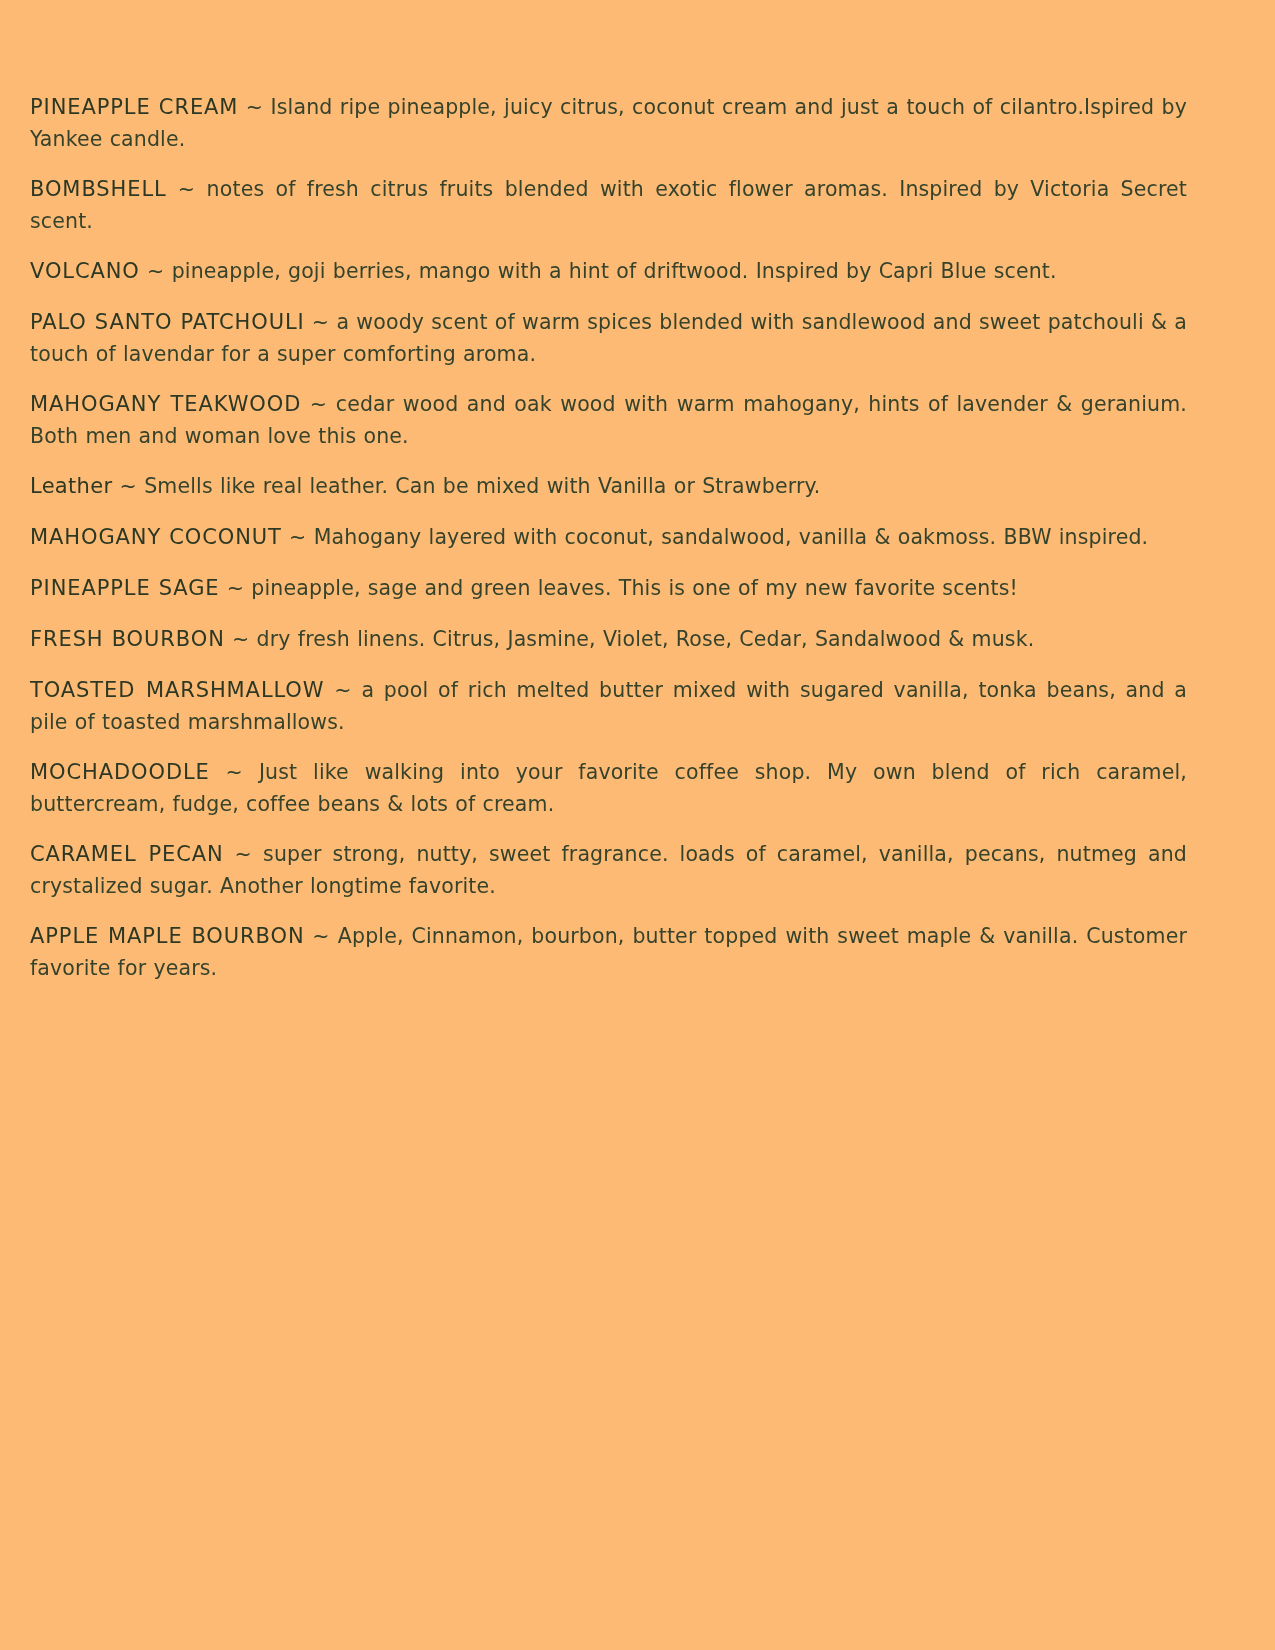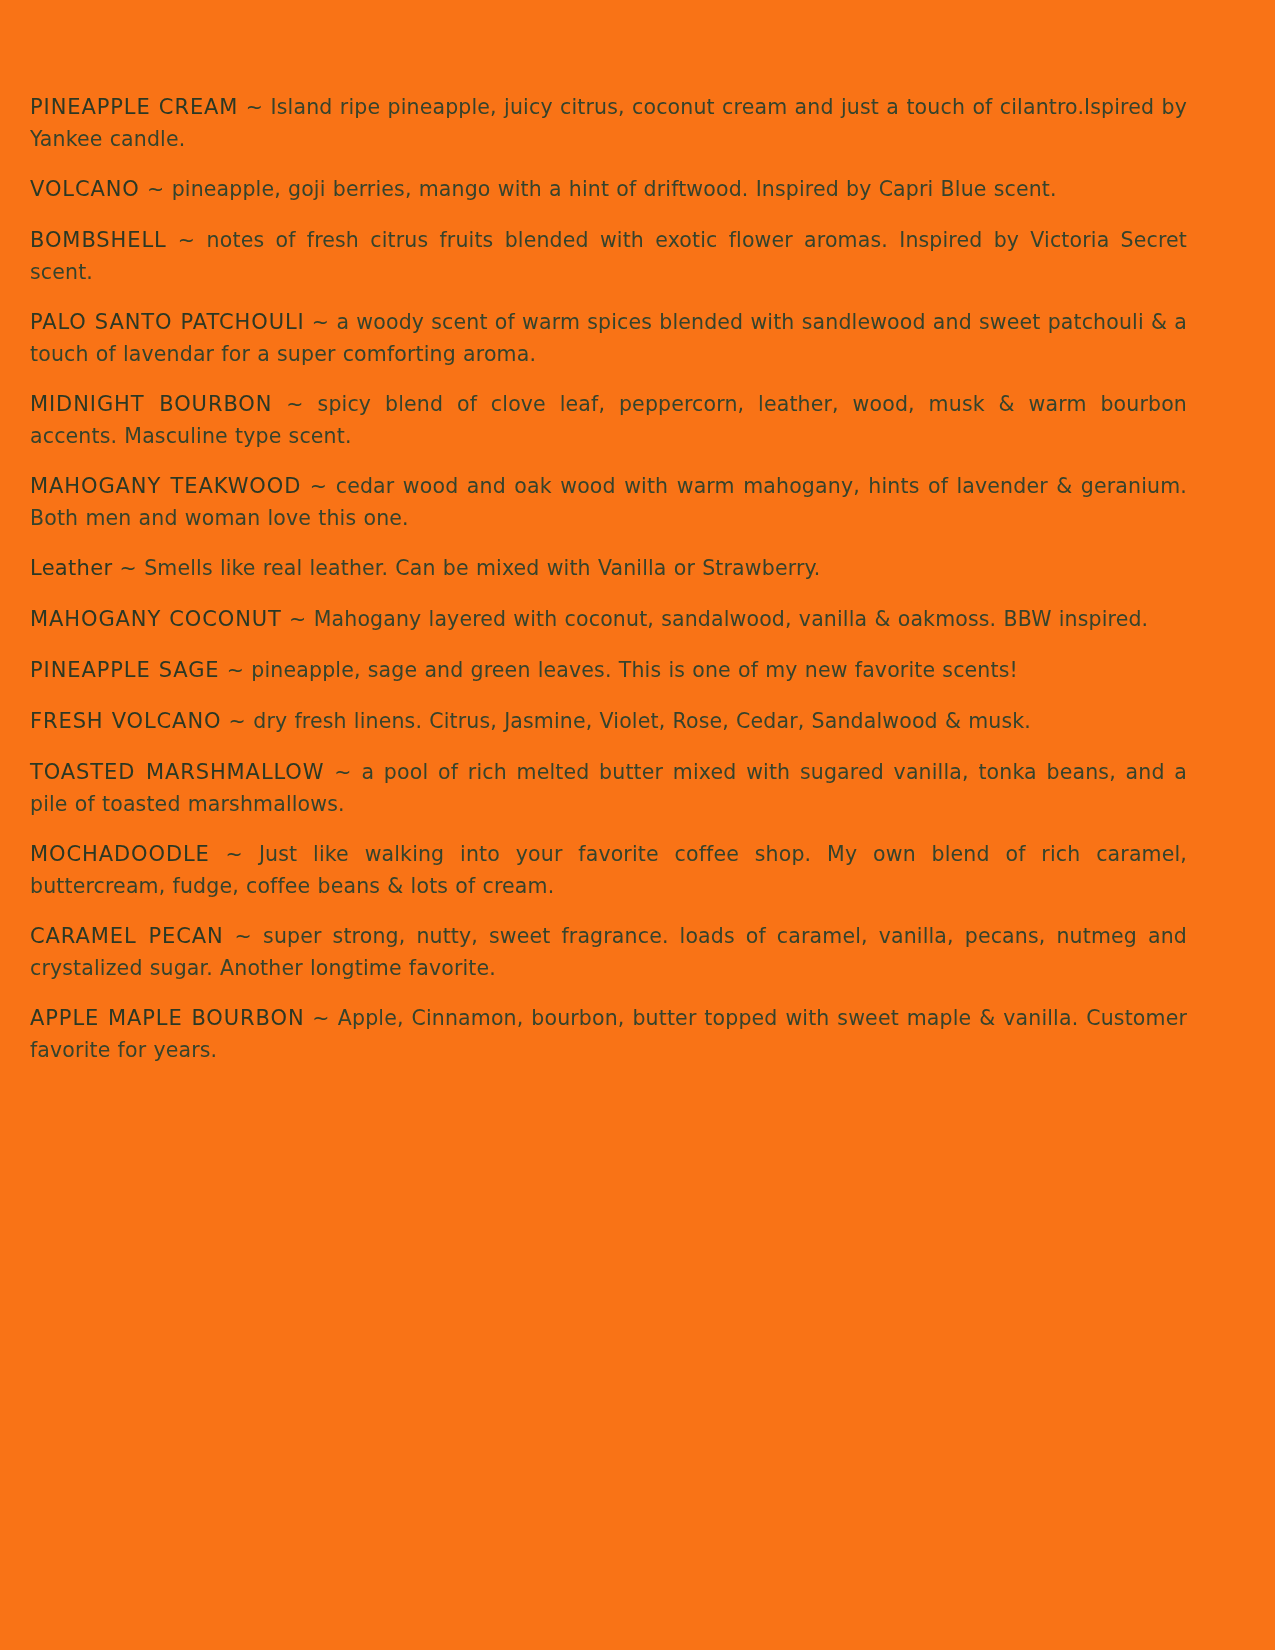--- a/index.html
+++ b/index.html
@@ -53,30 +53,29 @@
     letter-spacing: 0.4px;
   }
   .scent-desc {
     letter-spacing: 0.15px;
     color: #36432c;
   }
 </style>
 </head>
 <body style="background: rgb(223, 240, 200);">
 
-<div class="page" style="background: #f97316;">
+<div class="page" style="background: #fdba74;">
   <div class="scent-list">
       <p class="scent-entry"><span class="scent-name">PINEAPPLE CREAM</span> <span class="sep">~</span> <span class="scent-desc">Island ripe pineapple, juicy citrus, coconut cream and just a touch of cilantro.Ispired by Yankee candle.</span></p>
+      <p class="scent-entry"><span class="scent-name">BOMBSHELL</span> <span class="sep">~</span> <span class="scent-desc">notes of fresh citrus fruits blended with exotic flower aromas. Inspired by Victoria Secret scent.</span></p>
       <p class="scent-entry"><span class="scent-name">VOLCANO</span> <span class="sep">~</span> <span class="scent-desc">pineapple, goji berries, mango with a hint of driftwood. Inspired by Capri Blue scent.</span></p>
-      <p class="scent-entry"><span class="scent-name">BOMBSHELL</span> <span class="sep">~</span> <span class="scent-desc">notes of fresh citrus fruits blended with exotic flower aromas. Inspired by Victoria Secret scent.</span></p>
       <p class="scent-entry"><span class="scent-name">PALO SANTO PATCHOULI</span> <span class="sep">~</span> <span class="scent-desc">a woody scent of warm spices blended with sandlewood and sweet patchouli &amp; a touch of lavendar for a super comforting aroma.</span></p>
-      <p class="scent-entry"><span class="scent-name">MIDNIGHT BOURBON</span> <span class="sep">~</span> <span class="scent-desc">spicy blend of clove leaf, peppercorn, leather, wood, musk &amp;  warm bourbon accents. Masculine type scent.</span></p>
       <p class="scent-entry"><span class="scent-name">MAHOGANY TEAKWOOD</span> <span class="sep">~</span> <span class="scent-desc">cedar wood and oak wood with warm mahogany, hints of lavender &amp; geranium.  Both men and woman love this one.</span></p>
       <p class="scent-entry"><span class="scent-name lowercase">Leather</span> <span class="sep">~</span> <span class="scent-desc">Smells like real leather. Can be mixed with Vanilla or Strawberry.</span></p>
       <p class="scent-entry"><span class="scent-name">MAHOGANY COCONUT</span> <span class="sep">~</span> <span class="scent-desc">Mahogany layered with coconut, sandalwood, vanilla &amp; oakmoss.  BBW inspired.</span></p>
       <p class="scent-entry"><span class="scent-name">PINEAPPLE SAGE</span> <span class="sep">~</span> <span class="scent-desc">pineapple, sage and green leaves.  This is one of my new favorite scents!</span></p>
-      <p class="scent-entry"><span class="scent-name">FRESH VOLCANO</span> <span class="sep">~</span> <span class="scent-desc">dry fresh linens. Citrus, Jasmine, Violet, Rose, Cedar, Sandalwood &amp; musk.</span></p>
+      <p class="scent-entry"><span class="scent-name">FRESH BOURBON</span> <span class="sep">~</span> <span class="scent-desc">dry fresh linens. Citrus, Jasmine, Violet, Rose, Cedar, Sandalwood &amp; musk.</span></p>
       <p class="scent-entry"><span class="scent-name">TOASTED MARSHMALLOW</span> <span class="sep">~</span> <span class="scent-desc">a pool of rich melted butter mixed with sugared vanilla, tonka beans, and a pile of toasted marshmallows.</span></p>
       <p class="scent-entry"><span class="scent-name">MOCHADOODLE</span> <span class="sep">~</span> <span class="scent-desc">Just like walking into your favorite coffee shop.  My own blend of rich caramel, buttercream, fudge, coffee beans &amp; lots of cream.</span></p>
       <p class="scent-entry"><span class="scent-name">CARAMEL PECAN</span> <span class="sep">~</span> <span class="scent-desc">super strong, nutty, sweet fragrance. loads of caramel, vanilla, pecans, nutmeg and crystalized sugar. Another longtime favorite.</span></p>
       <p class="scent-entry"><span class="scent-name">APPLE MAPLE BOURBON</span> <span class="sep">~</span> <span class="scent-desc">Apple, Cinnamon, bourbon, butter topped with sweet maple &amp; vanilla. Customer favorite for years.</span></p>
     </div>
 </div>
 
 </body></html>

